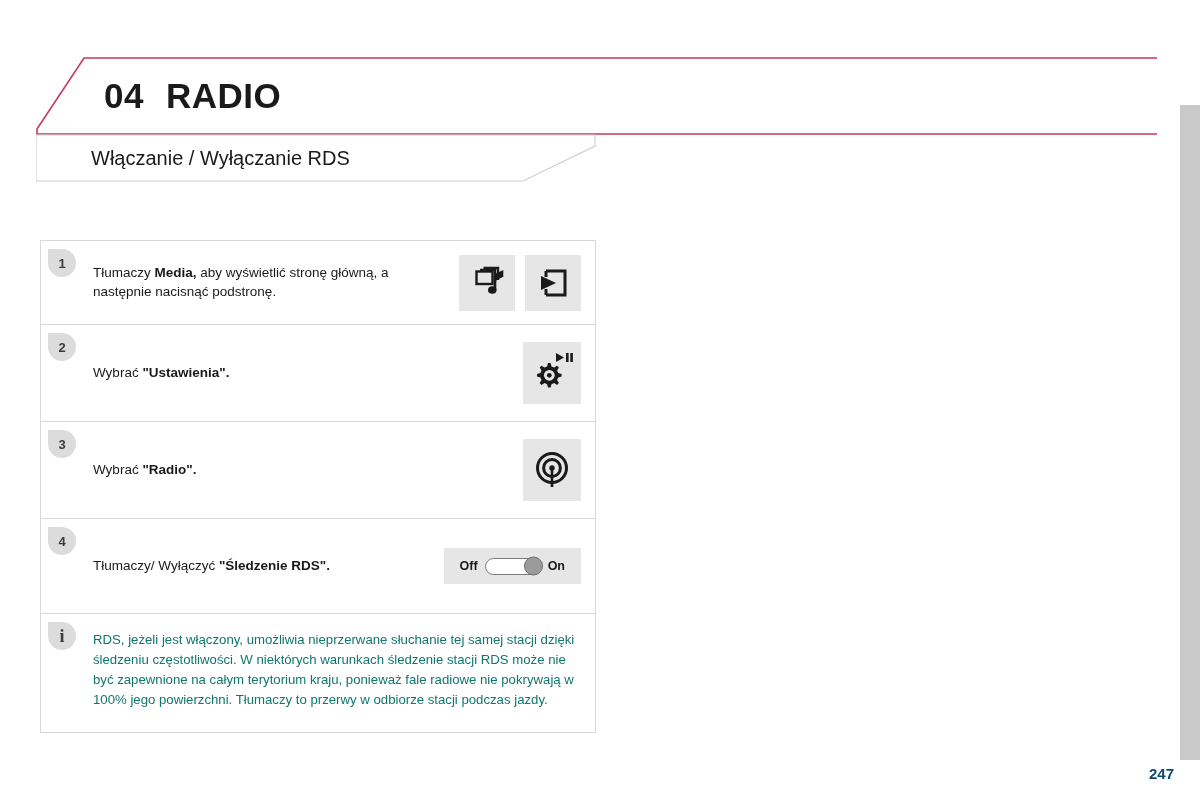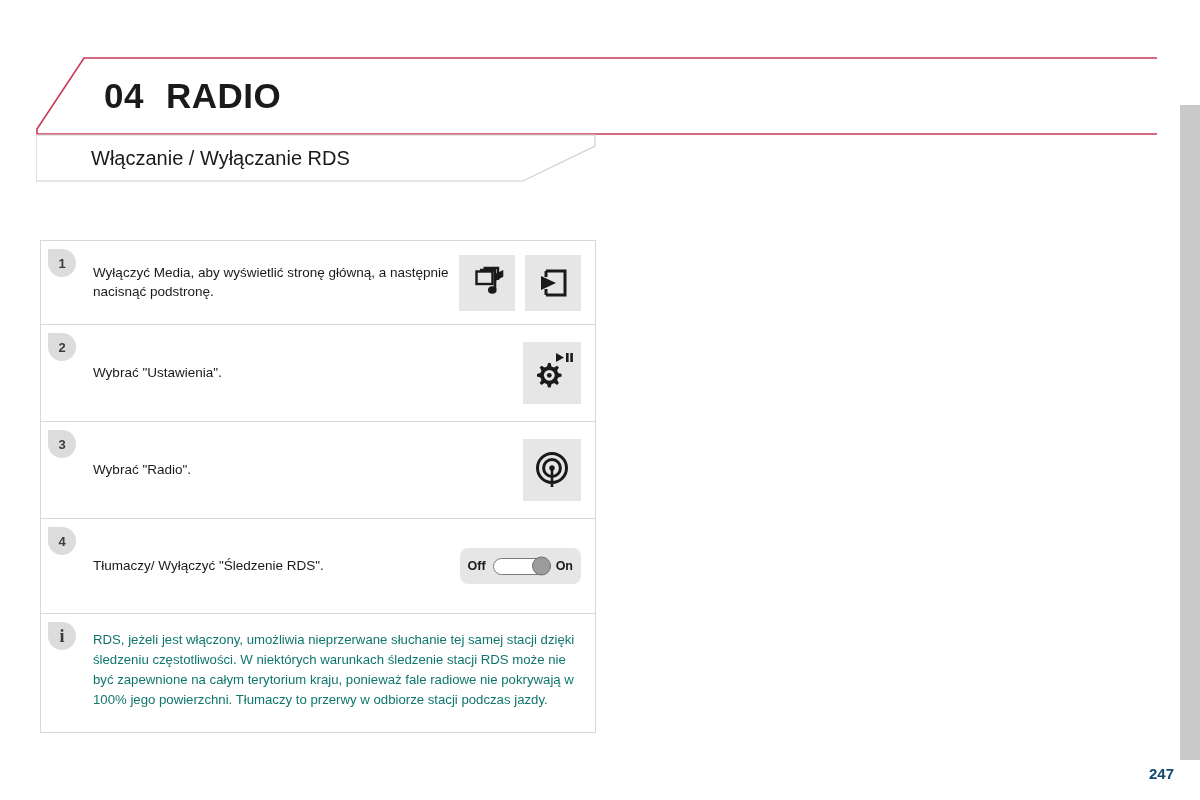--- a/index.html
+++ b/index.html
@@ -118,21 +118,21 @@
     font-weight: bold;
   }
 
   .step-text {
     flex: 1 1 auto;
     padding: 0 10px 0 52px;
     font-size: 13.5px;
     line-height: 1.35;
     color: #1a1a1a;
   }
-  .step-text b { font-weight: normal; }
+  .step-text b { font-weight: bold; }
 
   .step-visual {
     flex: 0 0 auto;
     display: flex;
     align-items: center;
     gap: 10px;
   }
 
   .icon-box {
     width: 56px;
@@ -144,22 +144,21 @@
   }
   .icon-box.tall { width: 58px; height: 62px; }
 
   
   .toggle-box {
     background: #e6e6e6;
     height: 36px;
     display: flex;
     align-items: center;
     gap: 7px;
-    padding: 0 8px;
-    border-radius: 8px;
+    padding: 0 16px;
   }
   .toggle-label {
     font-size: 12.5px;
     font-weight: bold;
     color: #1a1a1a;
   }
   .toggle-track {
     position: relative;
     width: 56px;
     height: 17px;
@@ -222,21 +221,21 @@
   <svg width="560" height="48" viewBox="0 0 560 48">
     <path d="M 0 1 L 559 1 L 559 12 L 487 47 L 0 47 L 0 1" fill="#ffffff" stroke="#cfcfcf" stroke-width="1.2"></path>
   </svg>
   <div class="section-title">Włączanie / Wyłączanie RDS</div>
 </div>
 
 <div class="steps-panel">
 
   <div class="step-row" style="height:84px;">
     <div class="badge">1</div>
-    <div class="step-text"><span>Wyłączyć </span><b>Media,</b><span> aby wyświetlić stronę główną, a następnie nacisnąć podstronę.</span></div>
+    <div class="step-text"><span>Tłumaczy </span><b>Media,</b><span> aby wyświetlić stronę główną, a następnie nacisnąć podstronę.</span></div>
     <div class="step-visual">
       <div class="icon-box">
         <svg width="40" height="34" viewBox="0 0 40 34">
           <rect x="9.5" y="5.5" width="16" height="12.5" fill="none" stroke="#1a1a1a" stroke-width="2.4"></rect>
           <path d="M 13 4 L 28 4 L 28 16" fill="none" stroke="#1a1a1a" stroke-width="2.4"></path>
           <path d="M 16.5 2 L 31 2 L 31 14" fill="none" stroke="#1a1a1a" stroke-width="2.4"></path>
           <path d="M 28 9.5 L 28 23 M 28 9.5 L 35 6 L 35 10 L 28 13.5" fill="none" stroke="#1a1a1a" stroke-width="2.6" stroke-linejoin="miter"></path>
           <path d="M 28 9 L 35 5.5 L 35 10 L 28 13.5 Z" fill="#1a1a1a"></path>
           <ellipse cx="25.3" cy="24" rx="4.3" ry="3.8" fill="#1a1a1a"></ellipse>
         </svg>

